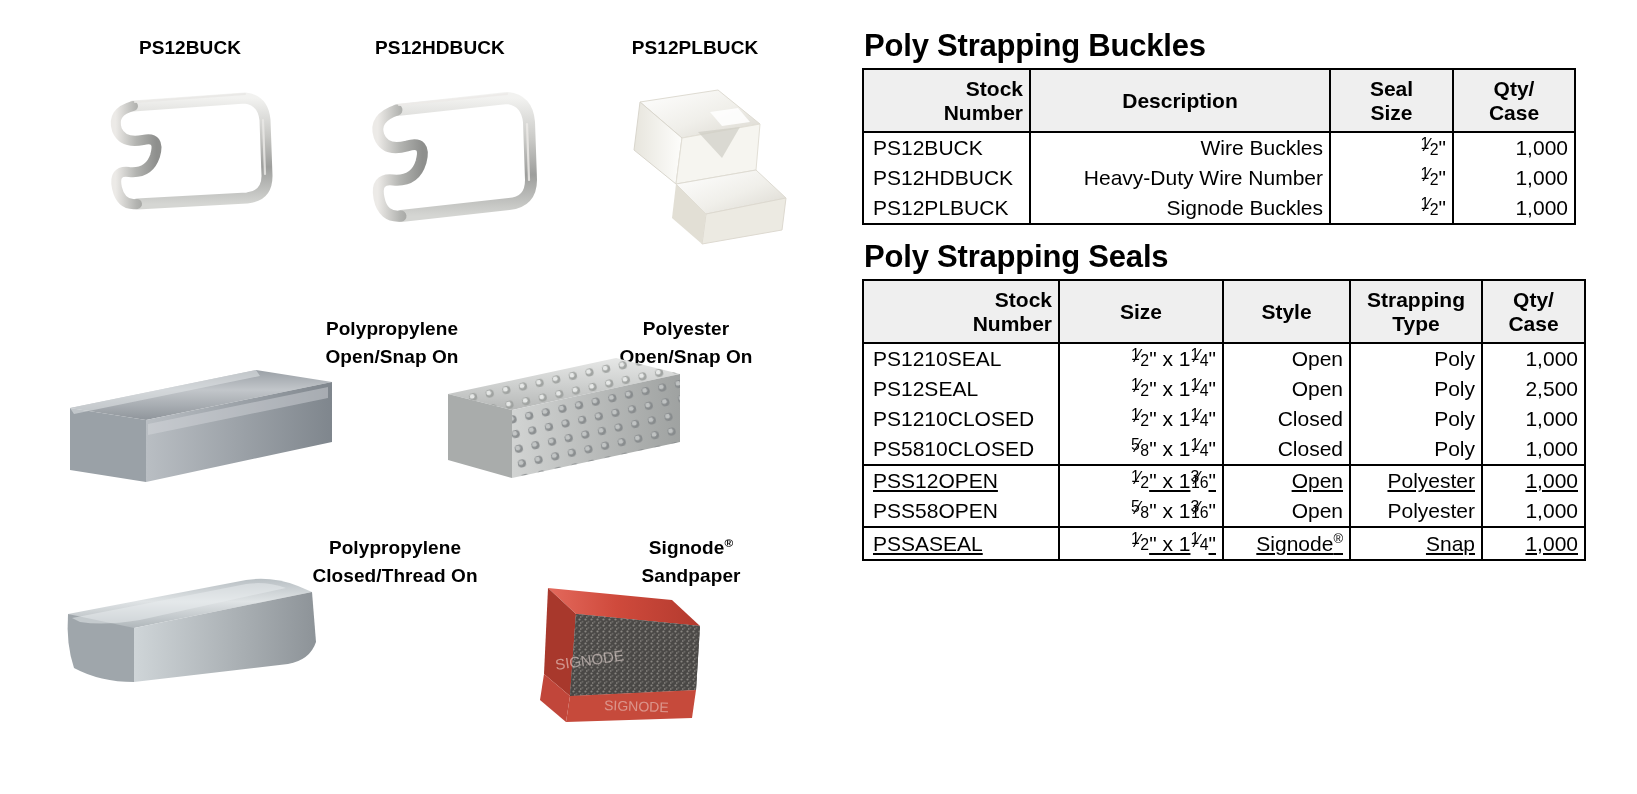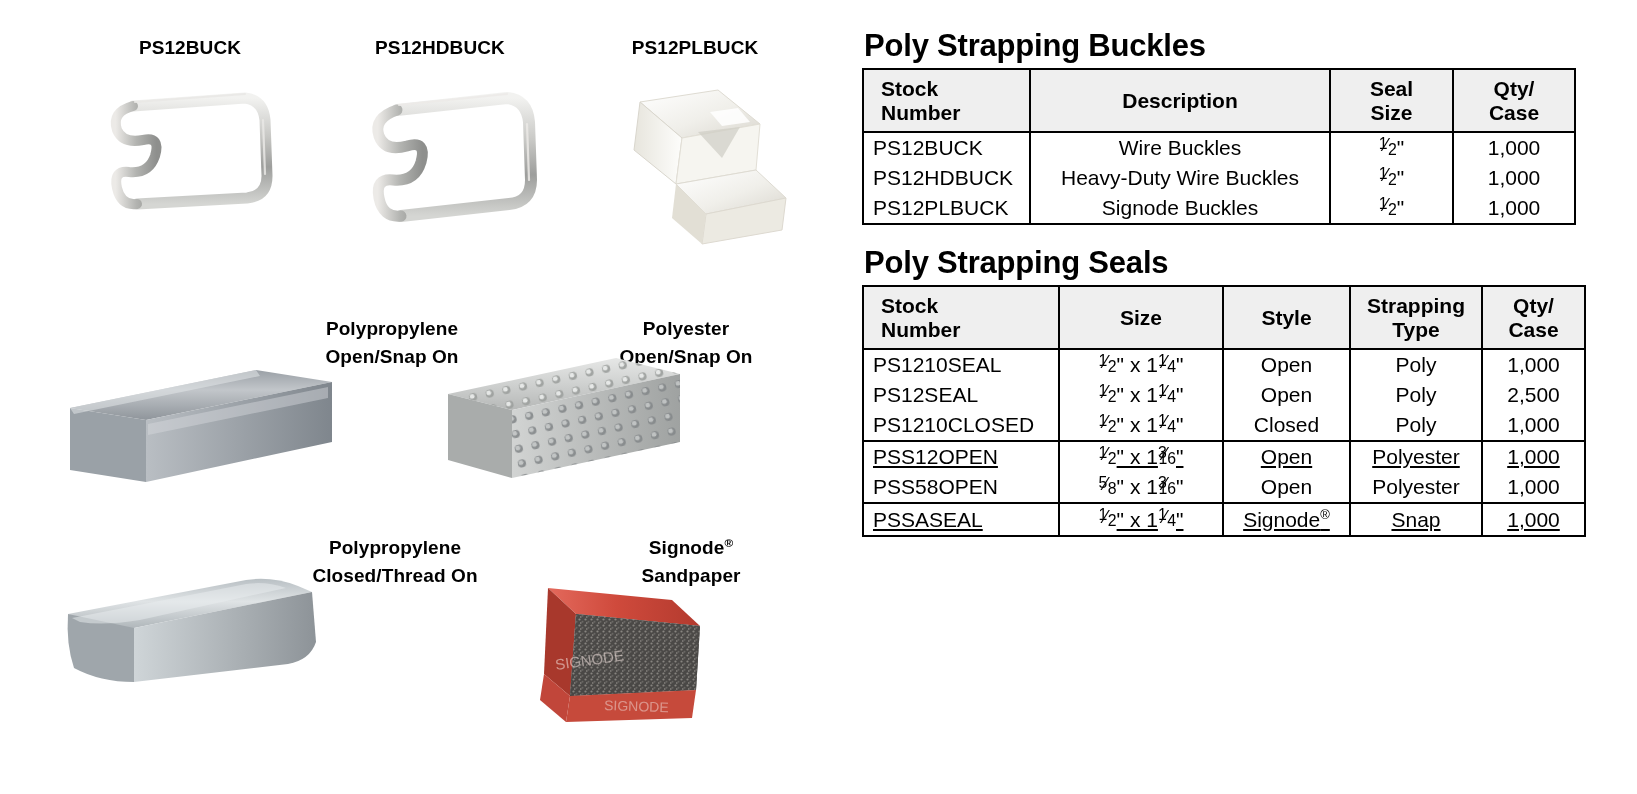--- a/index.html
+++ b/index.html
@@ -64,22 +64,22 @@
     background: #efefef;
     font-weight: bold;
     line-height: 1.12;
     padding: 7px 6px;
     border-bottom: 2.5px solid #000;
   }
   table.dt td.stock {
     text-align: left;
     padding-left: 9px;
   }
-  table.dt th.stock { text-align: left; padding-left: 17px; }
-  table.dt tbody tr td { border-top: 0; }
+  table.dt th.stock { text-align: right; padding-left: 17px; }
+  table.dt tbody tr td { border-top: 0; text-align: right; }
   table.dt tbody tr.sep td { border-top: 2px solid #000; text-decoration: underline; }
 
   
   .frac {
     display: inline-block;
     position: relative;
     vertical-align: -0.05em;
     font-size: .82em;
     line-height: 1;
     width: 1.05em;
@@ -322,34 +322,34 @@
       </thead>
       <tbody>
         <tr>
           <td class="stock">PS12BUCK</td>
           <td>Wire Buckles</td>
           <td><span class="frac"><span class="n">1</span><span class="s">⁄</span><span class="d">2</span></span>"</td>
           <td>1,000</td>
         </tr>
         <tr>
           <td class="stock">PS12HDBUCK</td>
-          <td>Heavy-Duty Wire Buckles</td>
+          <td>Heavy-Duty Wire Number</td>
           <td><span class="frac"><span class="n">1</span><span class="s">⁄</span><span class="d">2</span></span>"</td>
           <td>1,000</td>
         </tr>
         <tr>
           <td class="stock">PS12PLBUCK</td>
           <td>Signode Buckles</td>
           <td><span class="frac"><span class="n">1</span><span class="s">⁄</span><span class="d">2</span></span>"</td>
           <td>1,000</td>
         </tr>
       </tbody>
     </table>
 
-    <div class="tbl-title" style="margin-top:20px;">Poly Strapping Seals</div>
+    <div class="tbl-title" style="margin-top:14px;">Poly Strapping Seals</div>
 
     <table class="dt" id="seals-table">
       <colgroup>
           <col class="c1">
           <col class="c2">
           <col class="c3">
           <col class="c4">
           <col class="c5">
         </colgroup>
       <thead>
@@ -376,20 +376,27 @@
           <td>Poly</td>
           <td>2,500</td>
         </tr>
         <tr>
           <td class="stock">PS1210CLOSED</td>
           <td><span class="frac"><span class="n">1</span><span class="s">⁄</span><span class="d">2</span></span>" x 1<span class="frac"><span class="n">1</span><span class="s">⁄</span><span class="d">4</span></span>"</td>
           <td>Closed</td>
           <td>Poly</td>
           <td>1,000</td>
         </tr>
+        <tr>
+          <td class="stock">PS5810CLOSED</td>
+          <td><span class="frac"><span class="n">5</span><span class="s">⁄</span><span class="d">8</span></span>" x 1<span class="frac"><span class="n">1</span><span class="s">⁄</span><span class="d">4</span></span>"</td>
+          <td>Closed</td>
+          <td>Poly</td>
+          <td>1,000</td>
+        </tr>
         <tr class="sep">
           <td class="stock">PSS12OPEN</td>
           <td><span class="frac"><span class="n">1</span><span class="s">⁄</span><span class="d">2</span></span>" x 1<span class="frac"><span class="n">3</span><span class="s">⁄</span><span class="d">16</span></span>"</td>
           <td>Open</td>
           <td>Polyester</td>
           <td>1,000</td>
         </tr>
         <tr>
           <td class="stock">PSS58OPEN</td>
           <td><span class="frac"><span class="n">5</span><span class="s">⁄</span><span class="d">8</span></span>" x 1<span class="frac"><span class="n">3</span><span class="s">⁄</span><span class="d">16</span></span>"</td>

